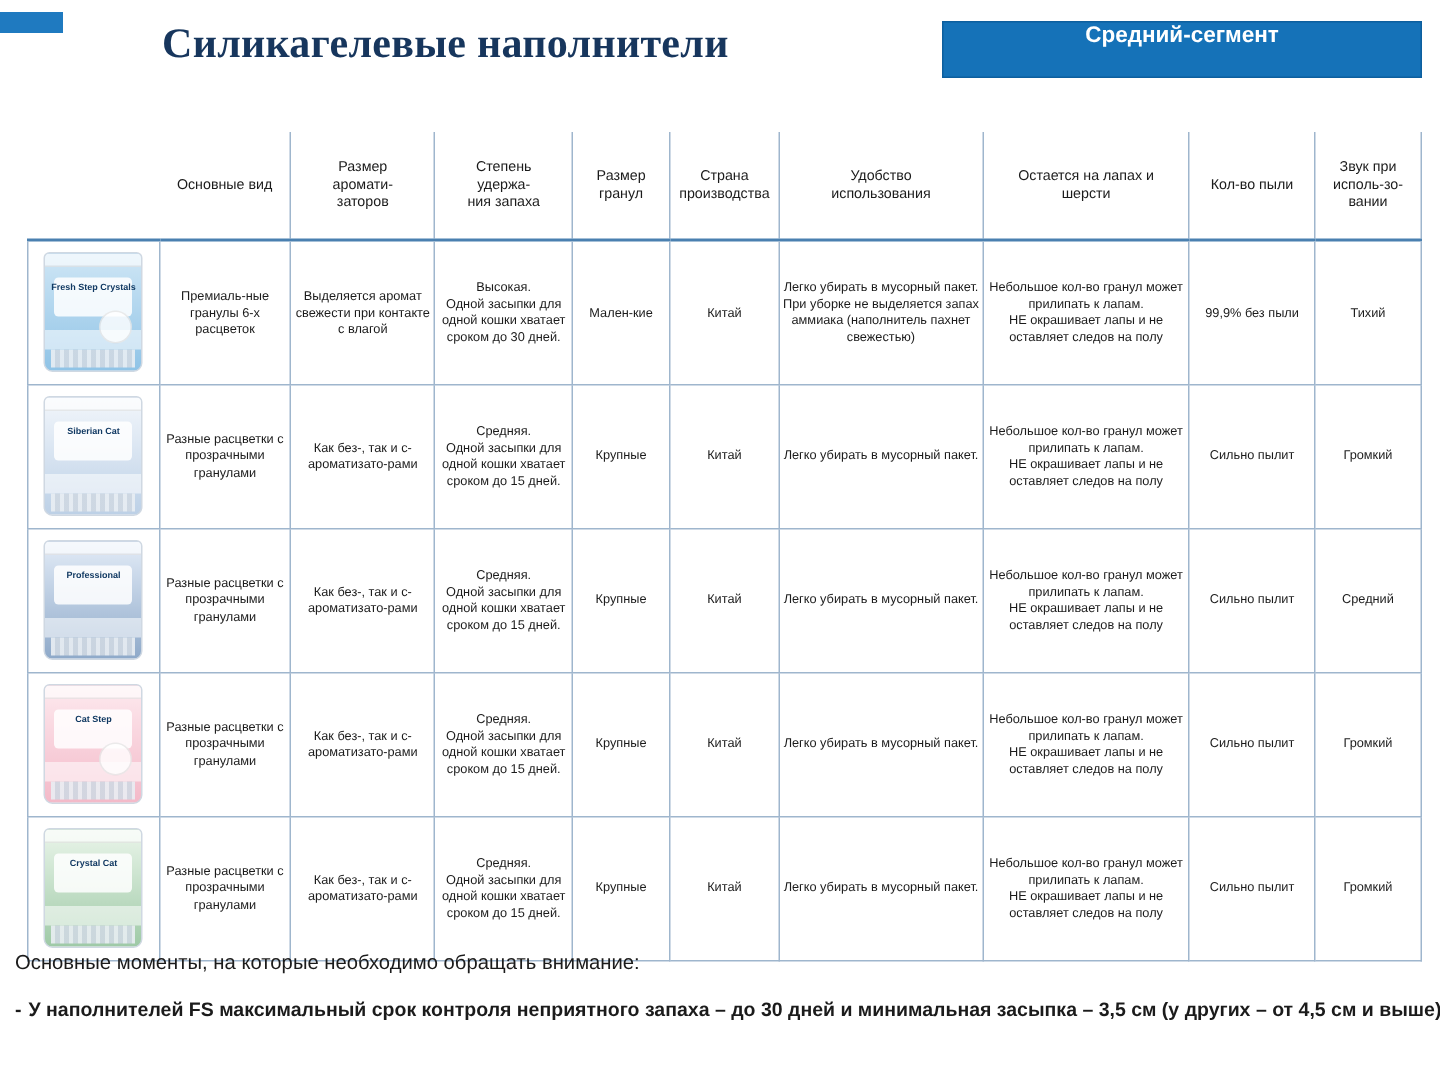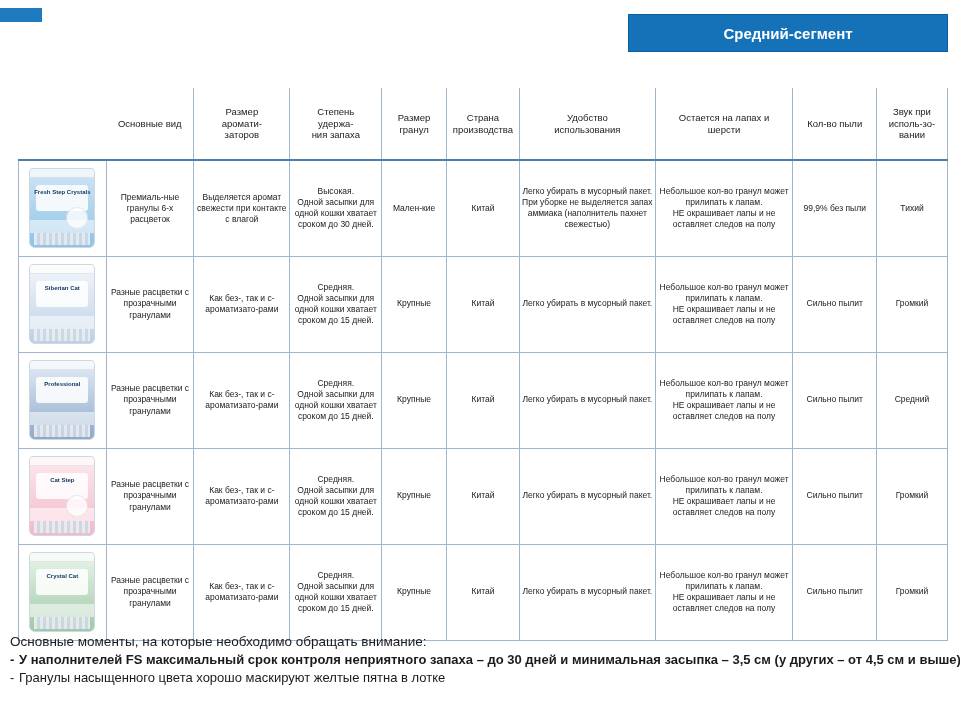--- a/index.html
+++ b/index.html
@@ -29,21 +29,21 @@
     letter-spacing: 0.2px;
     white-space: nowrap;
   }
   .segment-badge {
     position: absolute; left: 628px; top: 14px;
     width: 320px; height: 38px;
     background: #1572b8;
     border: 1px solid #0d5f9e;
     color: #ffffff;
     font-size: 15px; font-weight: bold;
-    display: flex; align-items: center; justify-content: center;
+    display: flex; align-items: flex-start; justify-content: center;
   }
 
   
   .table-wrap {
     position: absolute; left: 18px; top: 88px;
     width: 930px;
   }
   table.matrix {
     border-collapse: collapse;
     width: 930px;
@@ -137,37 +137,39 @@
   }
 
   
   .notes {
     position: absolute; left: 10px; top: 634px;
     width: 944px;
     color: #1b1b1b;
   }
   .notes .lead {
     font-size: 13.5px;
-    margin-bottom: 2px;
+    margin-bottom: 15px;
   }
   .notes .bullet {
     font-size: 13px;
     line-height: 1.42;
     white-space: nowrap;
+    margin-top: 11px;
   }
   .notes .bullet .dash { display: inline-block; width: 9px; }
   .notes .bullet.bold { font-weight: bold; }
 </style>
 </head>
 <body>
 
 <div id="page">
 
   <div class="corner-mark"></div>
 
+  <div class="title">Силикагелевые наполнители</div>
 
   <div class="segment-badge">
     <span>Средний-сегмент</span>
   </div>
 
   <div class="table-wrap">
     <table class="matrix">
       <colgroup>
         <col class="c-img">
           <col class="c-look">
@@ -325,18 +327,15 @@
         </tr>
       </tbody>
     </table>
   </div>
 
   <div class="notes">
     <div class="lead">Основные моменты, на которые необходимо обращать внимание:</div>
     <div class="bullet bold">
       <span class="dash">-</span><span>У наполнителей FS максимальный срок контроля неприятного запаха – до 30 дней и минимальная засыпка – 3,5 см (у других – от 4,5 см и выше)</span>
     </div>
-    <div class="bullet">
-      <span class="dash">-</span><span>Гранулы насыщенного цвета хорошо маскируют желтые пятна в лотке</span>
-    </div>
   </div>
 
 </div>
 
 </body></html>

